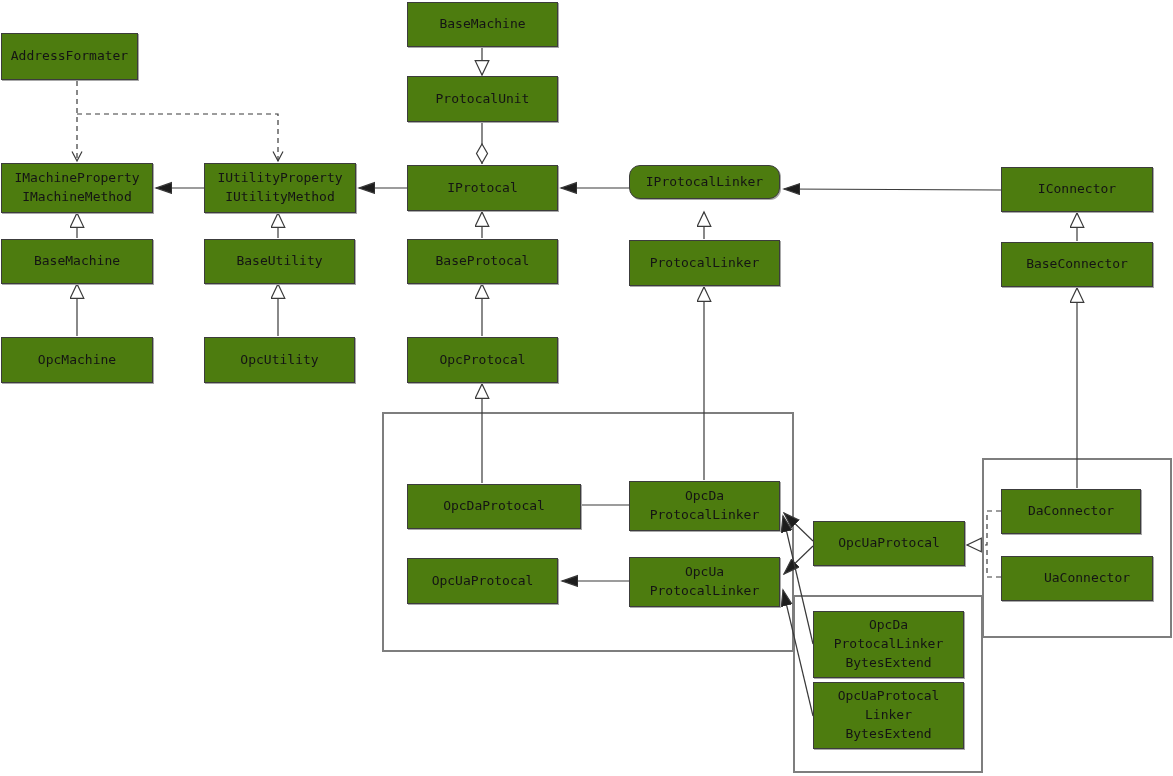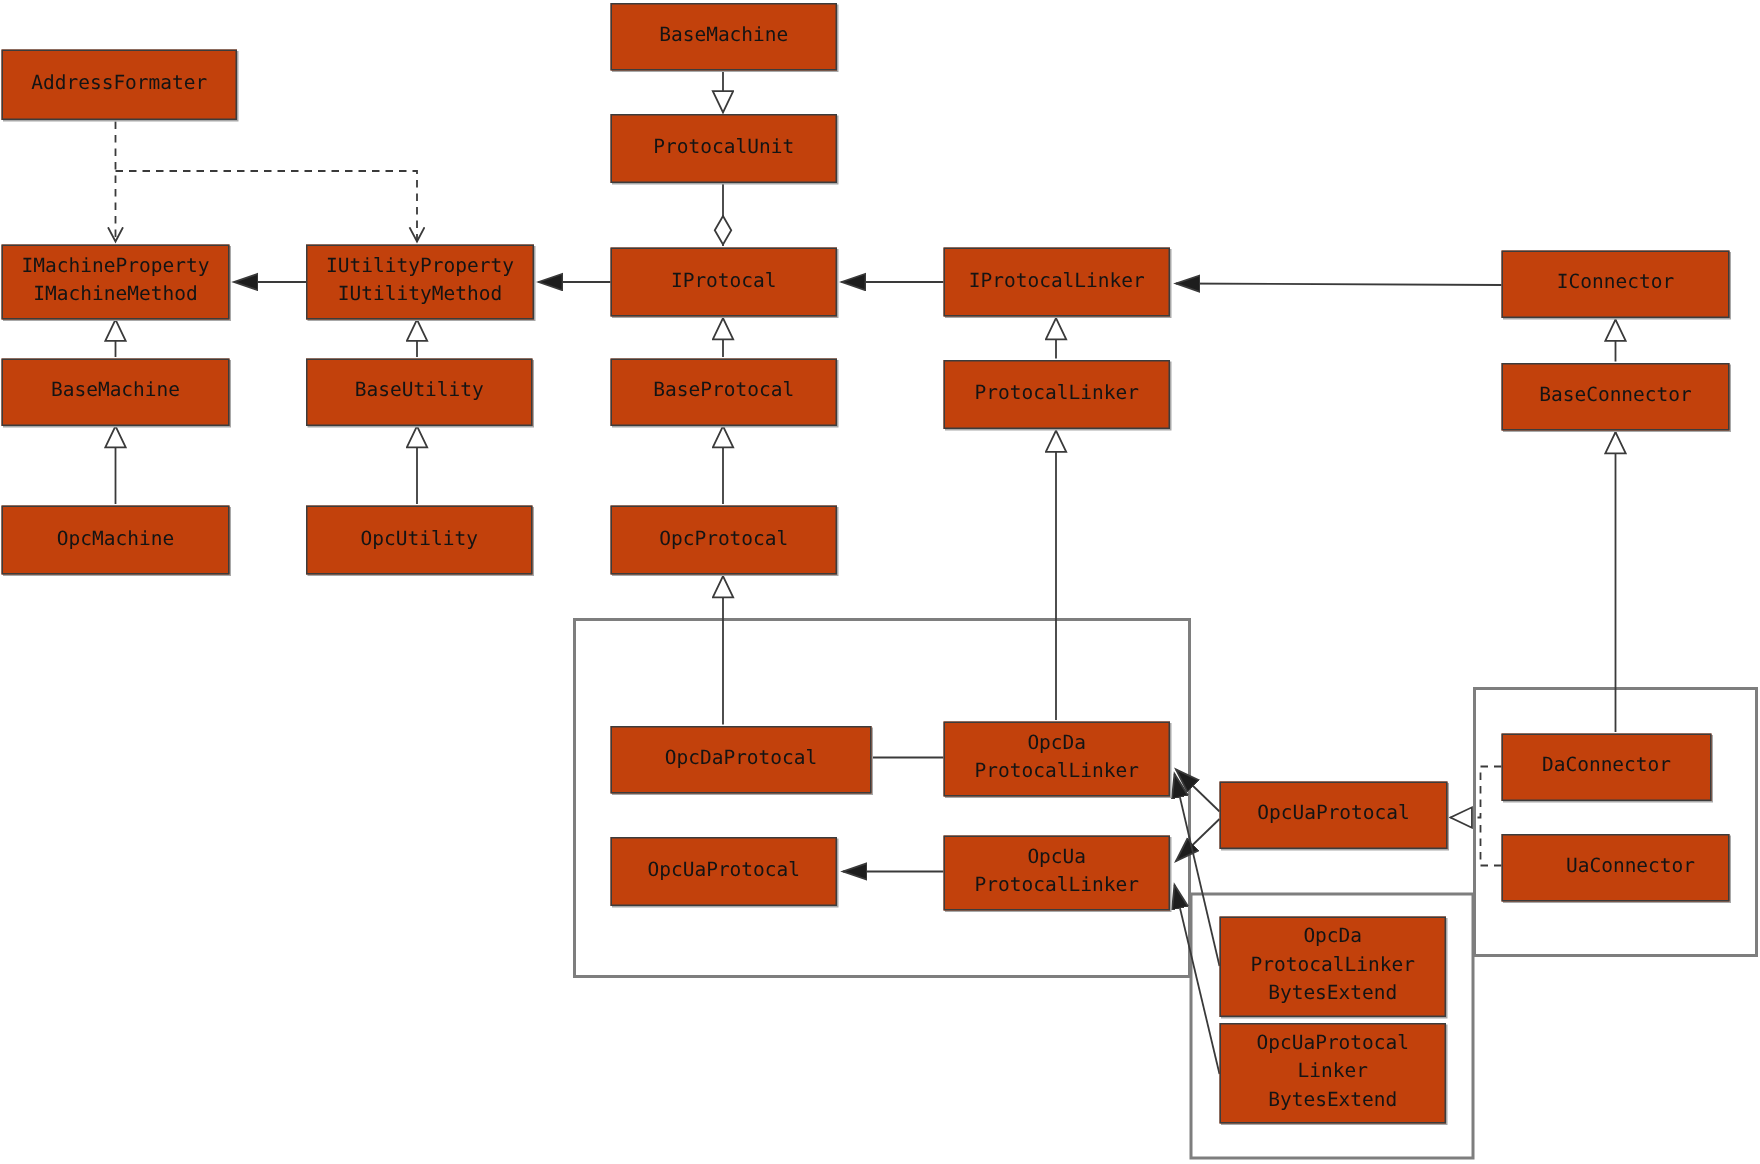--- a/index.html
+++ b/index.html
@@ -19,21 +19,21 @@
   .group-box {
     position: absolute;
     box-sizing: border-box;
     border: 2px solid #7e7e7e;
     background: transparent;
     z-index: 1;
   }
   .node {
     position: absolute;
     box-sizing: border-box;
-    background: #c2410c;
+    background: #4d7c0f;
     border: 1px solid #3c3c3c;
     box-shadow: 1px 1px 0 #a8a8a8;
     display: flex;
     align-items: center;
     justify-content: center;
     text-align: center;
     white-space: pre-line;
     font-size: 13px;
     line-height: 1.45;
     color: #141414;
@@ -94,21 +94,21 @@
     <line x1="704" y1="480" x2="704" y2="287" marker-end="url(#tri-hollow)"></line>
     <line x1="1077" y1="241" x2="1077" y2="213" marker-end="url(#tri-hollow)"></line>
     <line x1="1077" y1="488" x2="1077" y2="288" marker-end="url(#tri-hollow)"></line>
 
     <line x1="482" y1="119" x2="482" y2="164" marker-end="url(#diamond-hollow)"></line>
 
     <path d="M1001,511 L987,511 L987,545 L967,545" fill="none" class="dashed" marker-end="url(#tri-hollow)"></path>
     <path d="M1001,577 L987,577 L987,546" fill="none" class="dashed"></path>
   </svg>
 
-  <div class="node" style="left:1px; top:33px; width:157px; height:47px;">AddressFormater</div>
+  <div class="node" style="left:1px; top:33px; width:137px; height:47px;">AddressFormater</div>
 
   <div class="node" style="left:1px; top:163px; width:152px; height:50px;">IMachineProperty
 IMachineMethod</div>
 
   <div class="node" style="left:1px; top:239px; width:152px; height:45px;">BaseMachine</div>
 
   <div class="node" style="left:1px; top:337px; width:152px; height:46px;">OpcMachine</div>
 
   <div class="node" style="left:204px; top:163px; width:152px; height:50px;">IUtilityProperty
 IUtilityMethod</div>
@@ -124,21 +124,21 @@
   <div class="node" style="left:407px; top:165px; width:151px; height:46px;">IProtocal</div>
 
   <div class="node" style="left:407px; top:239px; width:151px; height:45px;">BaseProtocal</div>
 
   <div class="node" style="left:407px; top:337px; width:151px; height:46px;">OpcProtocal</div>
 
   <div class="node" style="left:407px; top:484px; width:174px; height:45px;">OpcDaProtocal</div>
 
   <div class="node" style="left:407px; top:558px; width:151px; height:46px;">OpcUaProtocal</div>
 
-  <div class="node" style="left:629px; top:165px; width:151px; height:46px;">IProtocalLinker</div>
+  <div class="node" style="left:629px; top:165px; width:151px; height:34px;border-radius:11px;">IProtocalLinker</div>
 
   <div class="node" style="left:629px; top:240px; width:151px; height:46px;">ProtocalLinker</div>
 
   <div class="node" style="left:629px; top:481px; width:151px; height:50px;">OpcDa
 ProtocalLinker</div>
 
   <div class="node" style="left:629px; top:557px; width:151px; height:50px;">OpcUa
 ProtocalLinker</div>
 
   <div class="node" style="left:1001px; top:242px; width:152px; height:45px;">BaseConnector</div>

